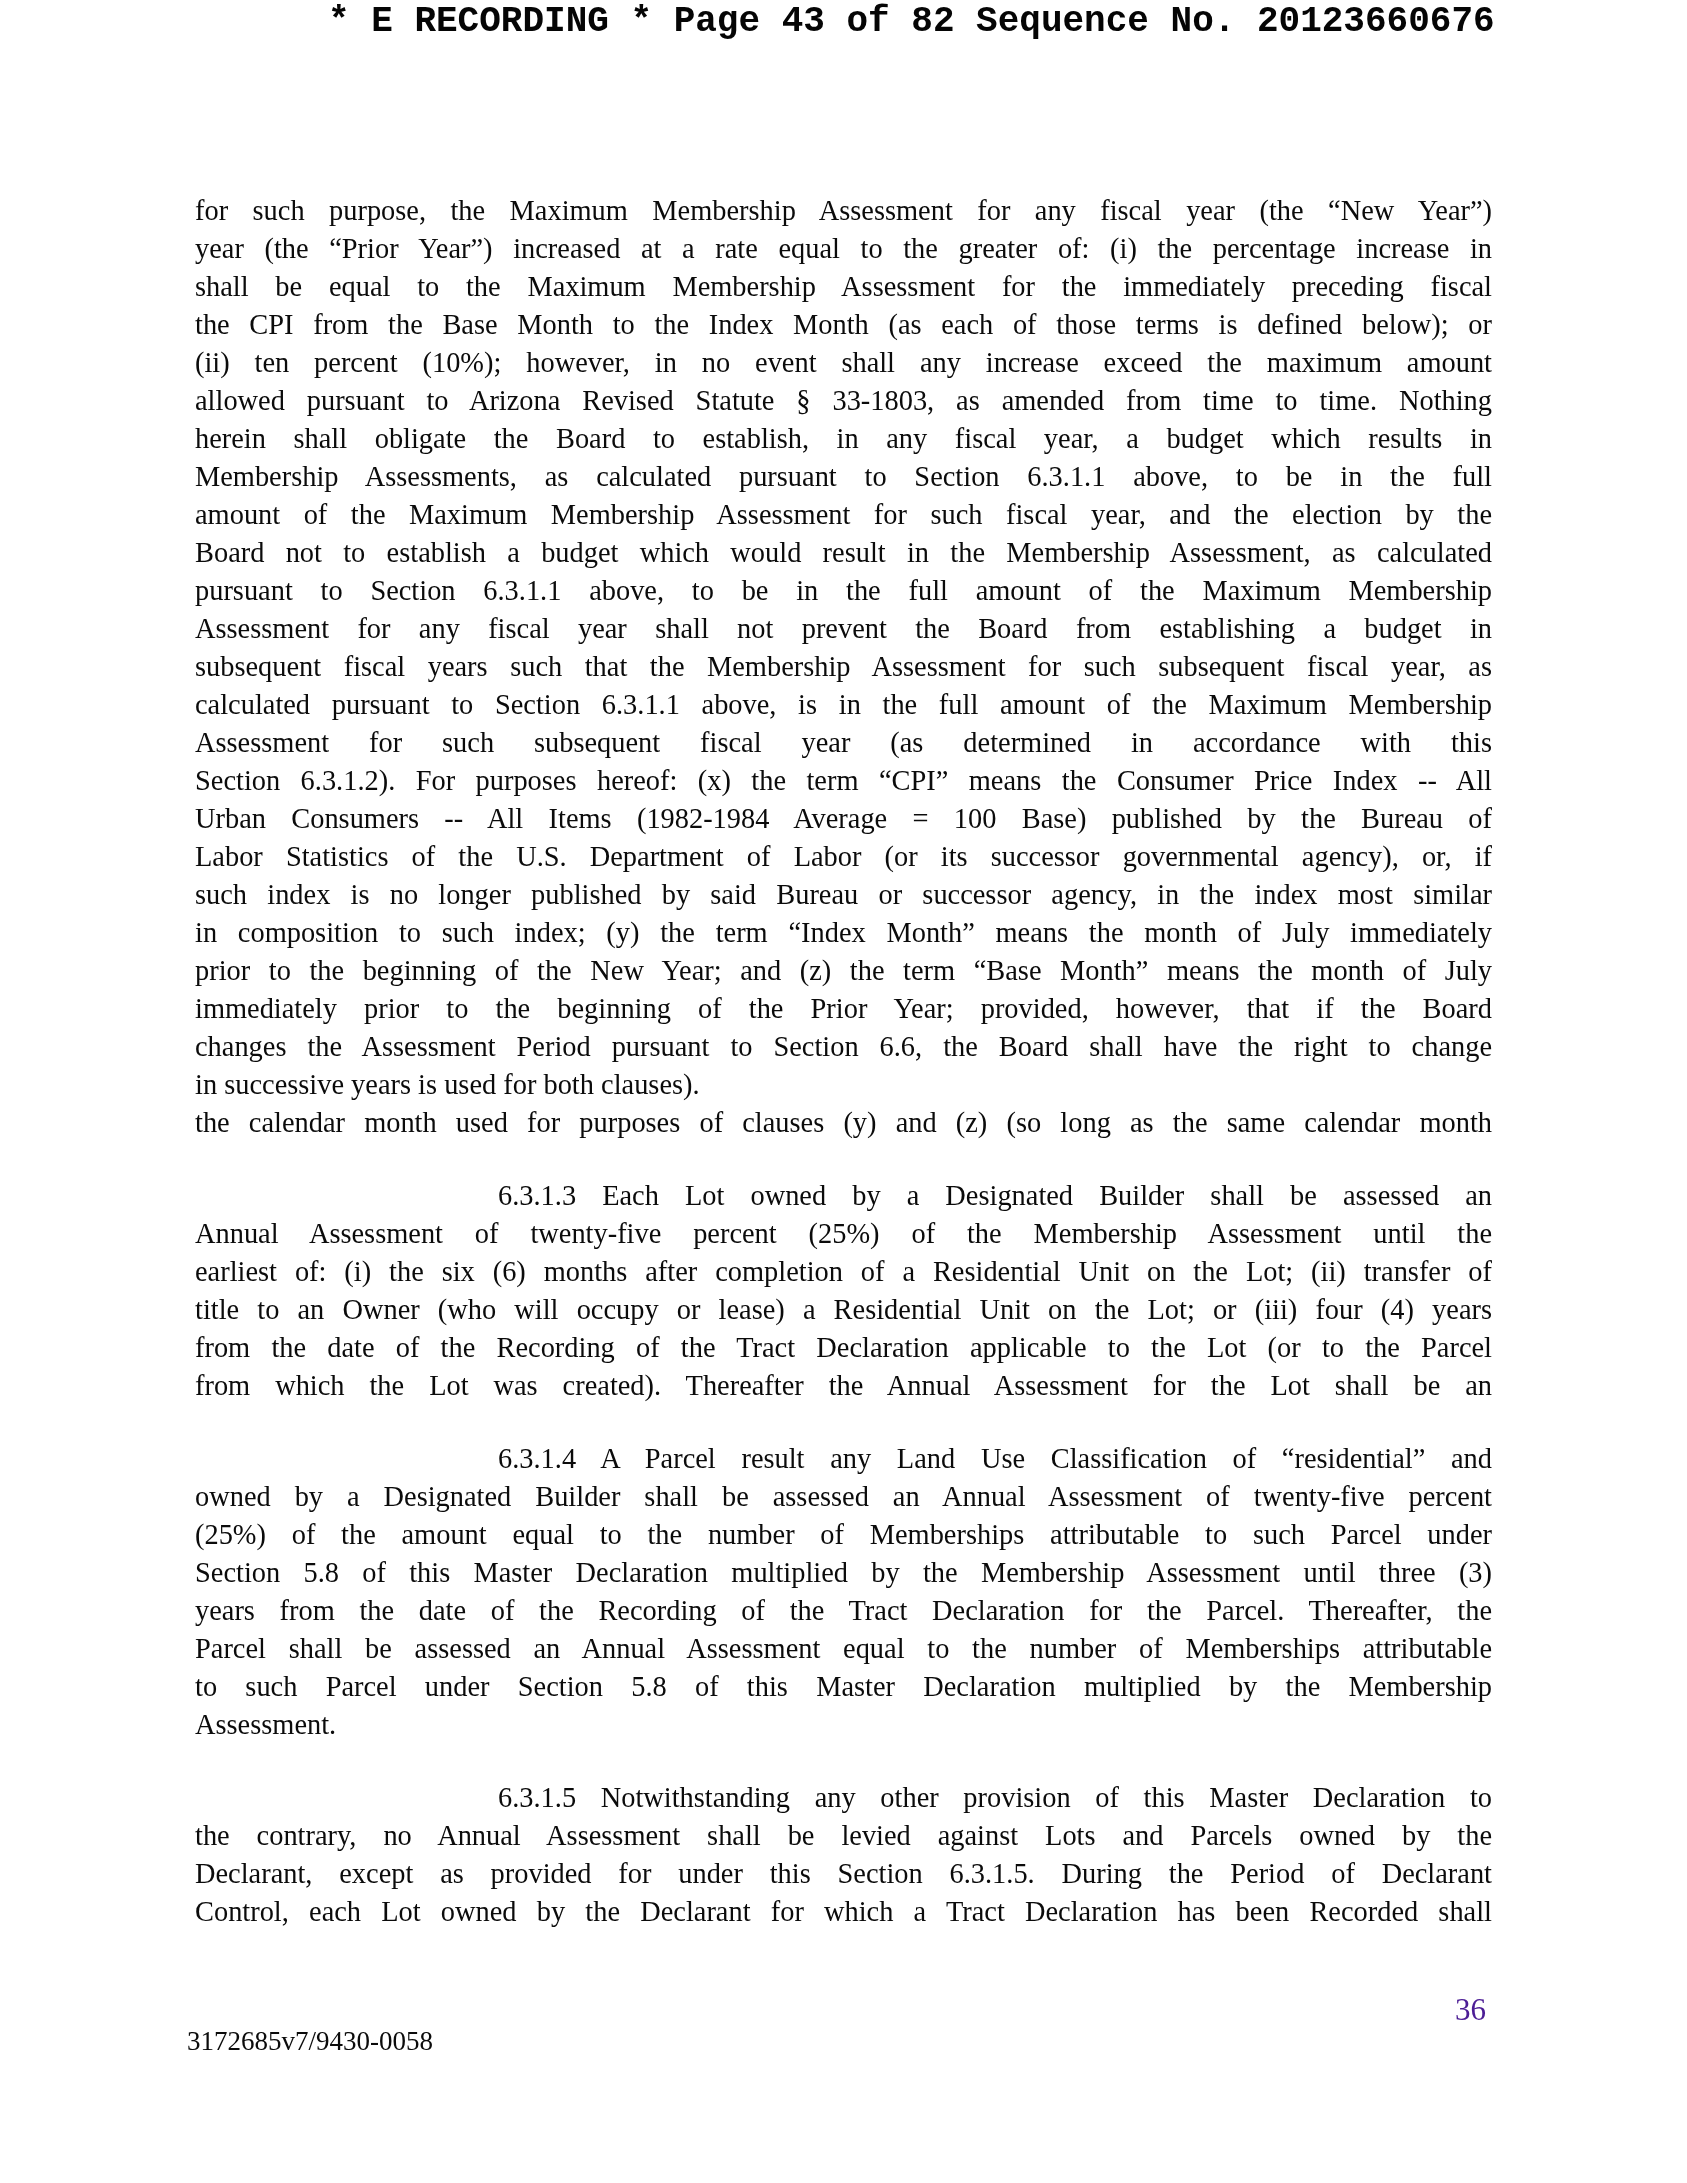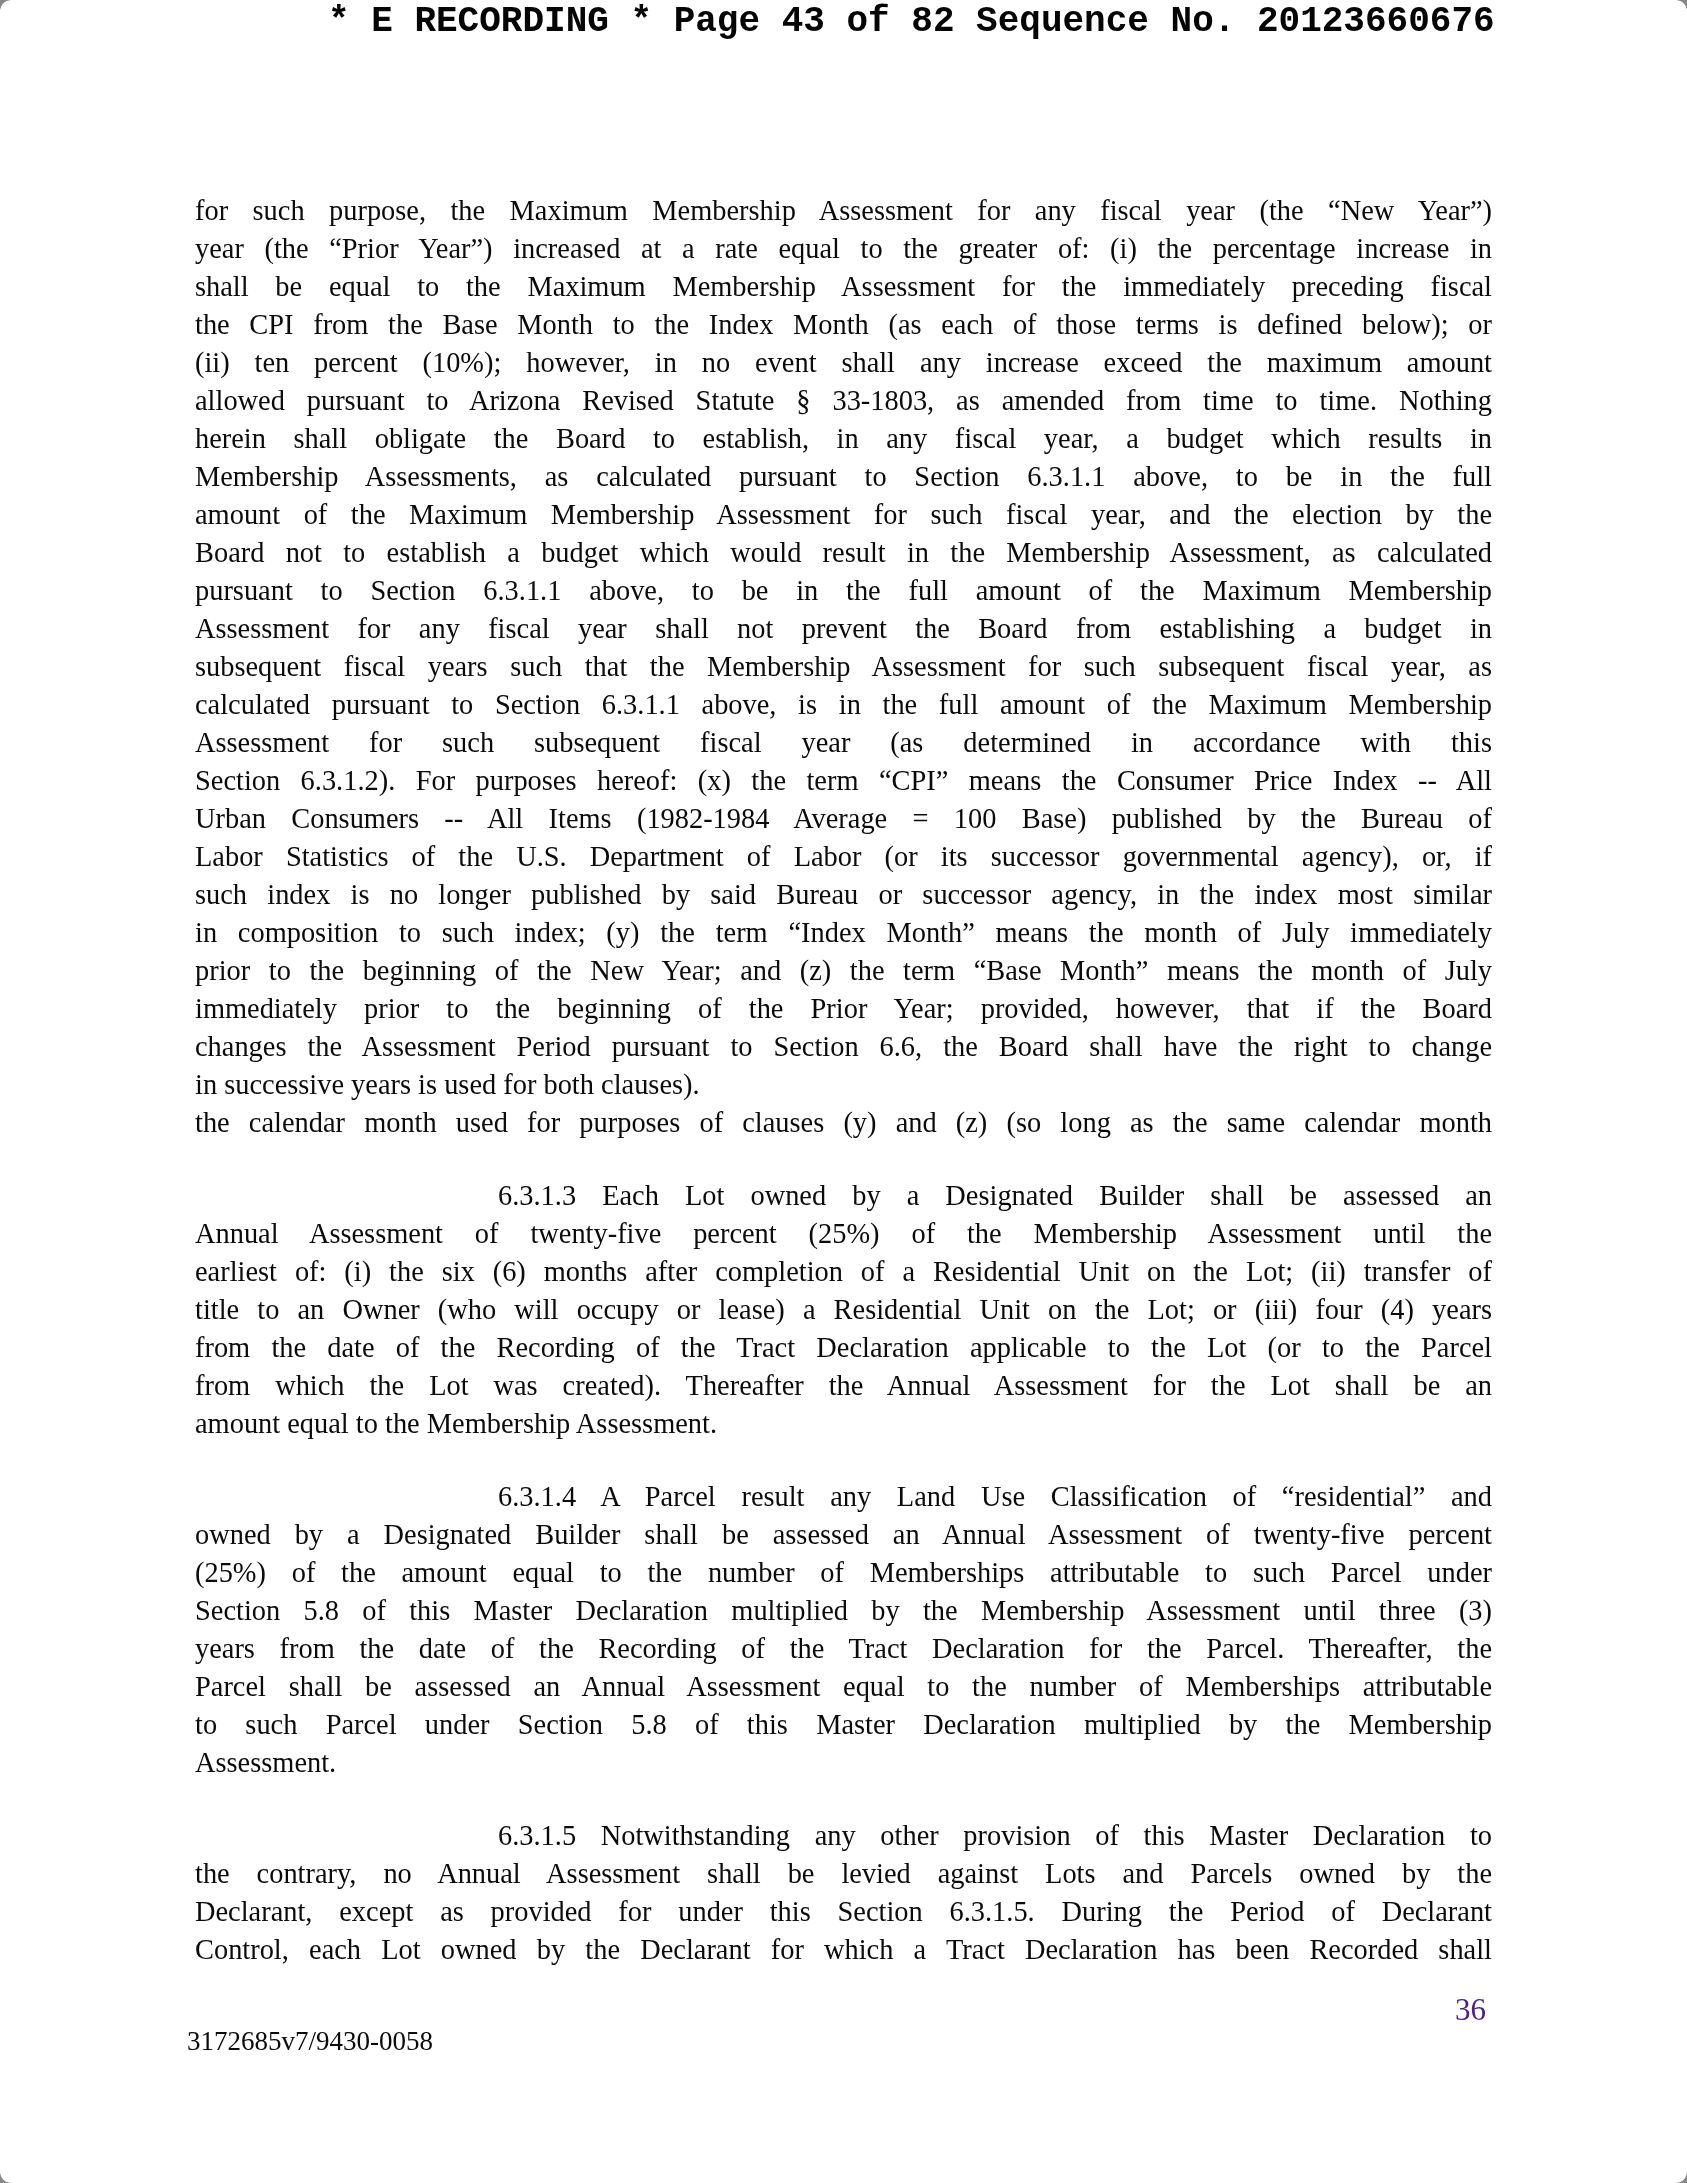--- a/index.html
+++ b/index.html
@@ -1,15 +1,15 @@
 <!DOCTYPE html>
 <html style="font-size:10.6px"><head>
 <meta charset="utf-8">
 <style>
-  * { margin: 0; padding: 0; box-sizing: border-box; border-radius: 11px; }
+  * { margin: 0; padding: 0; box-sizing: border-box; }
   html, body { background: #888; }
   .page {
     position: relative;
     width: 1687px;
     height: 2183px;
     margin: 0 auto;
     background: #ffffff;
     color: #0b0b0b;
     font-family: "Liberation Serif", "DejaVu Serif", serif;
     overflow: hidden;
@@ -103,21 +103,20 @@
         <div class="line end">in successive years is used for both clauses).</div>
         <div class="line">the calendar month used for purposes of clauses (y) and (z) (so long as the same calendar month</div>
       </div>
     <div class="paragraph">
         <div class="line indent">6.3.1.3 Each Lot owned by a Designated Builder shall be assessed an</div>
         <div class="line">Annual Assessment of twenty-five percent (25%) of the Membership Assessment until the</div>
         <div class="line">earliest of: (i) the six (6) months after completion of a Residential Unit on the Lot; (ii) transfer of</div>
         <div class="line">title to an Owner (who will occupy or lease) a Residential Unit on the Lot; or (iii) four (4) years</div>
         <div class="line">from the date of the Recording of the Tract Declaration applicable to the Lot (or to the Parcel</div>
         <div class="line">from which the Lot was created).  Thereafter the Annual Assessment for the Lot shall be an</div>
-        <div class="line end">amount equal to the Membership Assessment.</div>
       </div>
     <div class="paragraph">
         <div class="line indent">6.3.1.4 A Parcel result any Land Use Classification of “residential” and</div>
         <div class="line">owned by a Designated Builder shall be assessed an Annual Assessment of twenty-five percent</div>
         <div class="line">(25%) of the amount equal to the number of Memberships attributable to such Parcel under</div>
         <div class="line">Section 5.8 of this Master Declaration multiplied by the Membership Assessment until three (3)</div>
         <div class="line">years from the date of the Recording of the Tract Declaration for the Parcel.  Thereafter, the</div>
         <div class="line">Parcel shall be assessed an Annual Assessment equal to the number of Memberships attributable</div>
         <div class="line">to such Parcel under Section 5.8 of this Master Declaration multiplied by the Membership</div>
         <div class="line end">Assessment.</div>

